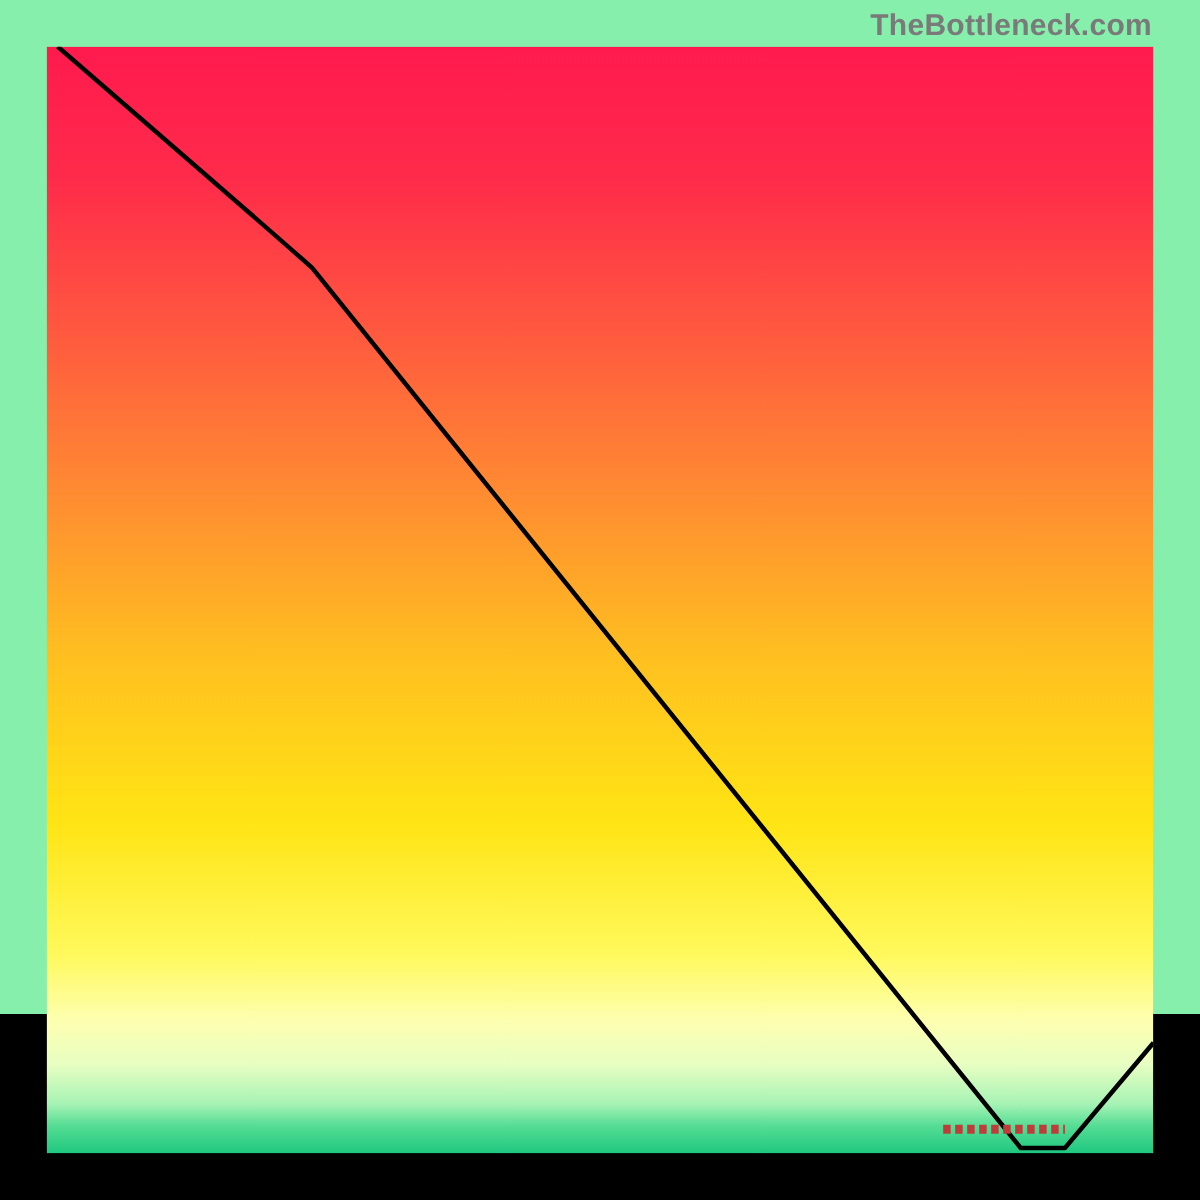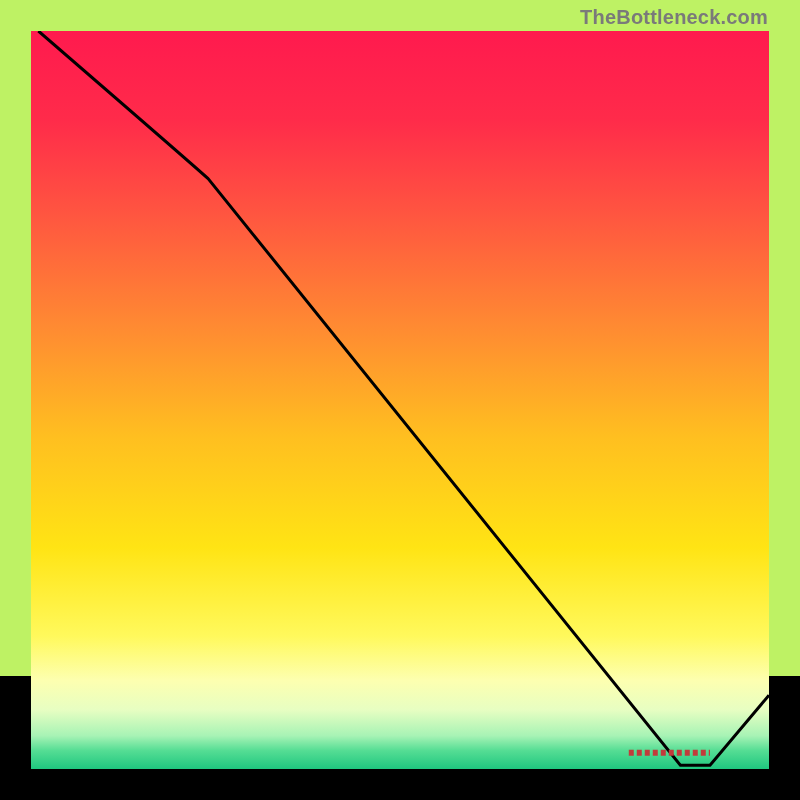--- a/index.html
+++ b/index.html
@@ -10,21 +10,21 @@
     background: #000;
     overflow: hidden;
     font-family: Arial, Helvetica, sans-serif;
   }
   .frame {
     position: absolute;
     left: 0;
     top: 0;
     width: 800px;
     height: 676px;
-    background: #bef264;
+    background: #86efac;
   }
   .plot-area {
     position: absolute;
     left: 31px;
     top: 31px;
     width: 738px;
     height: 738px;
     overflow: hidden;
   }
   .gradient {

